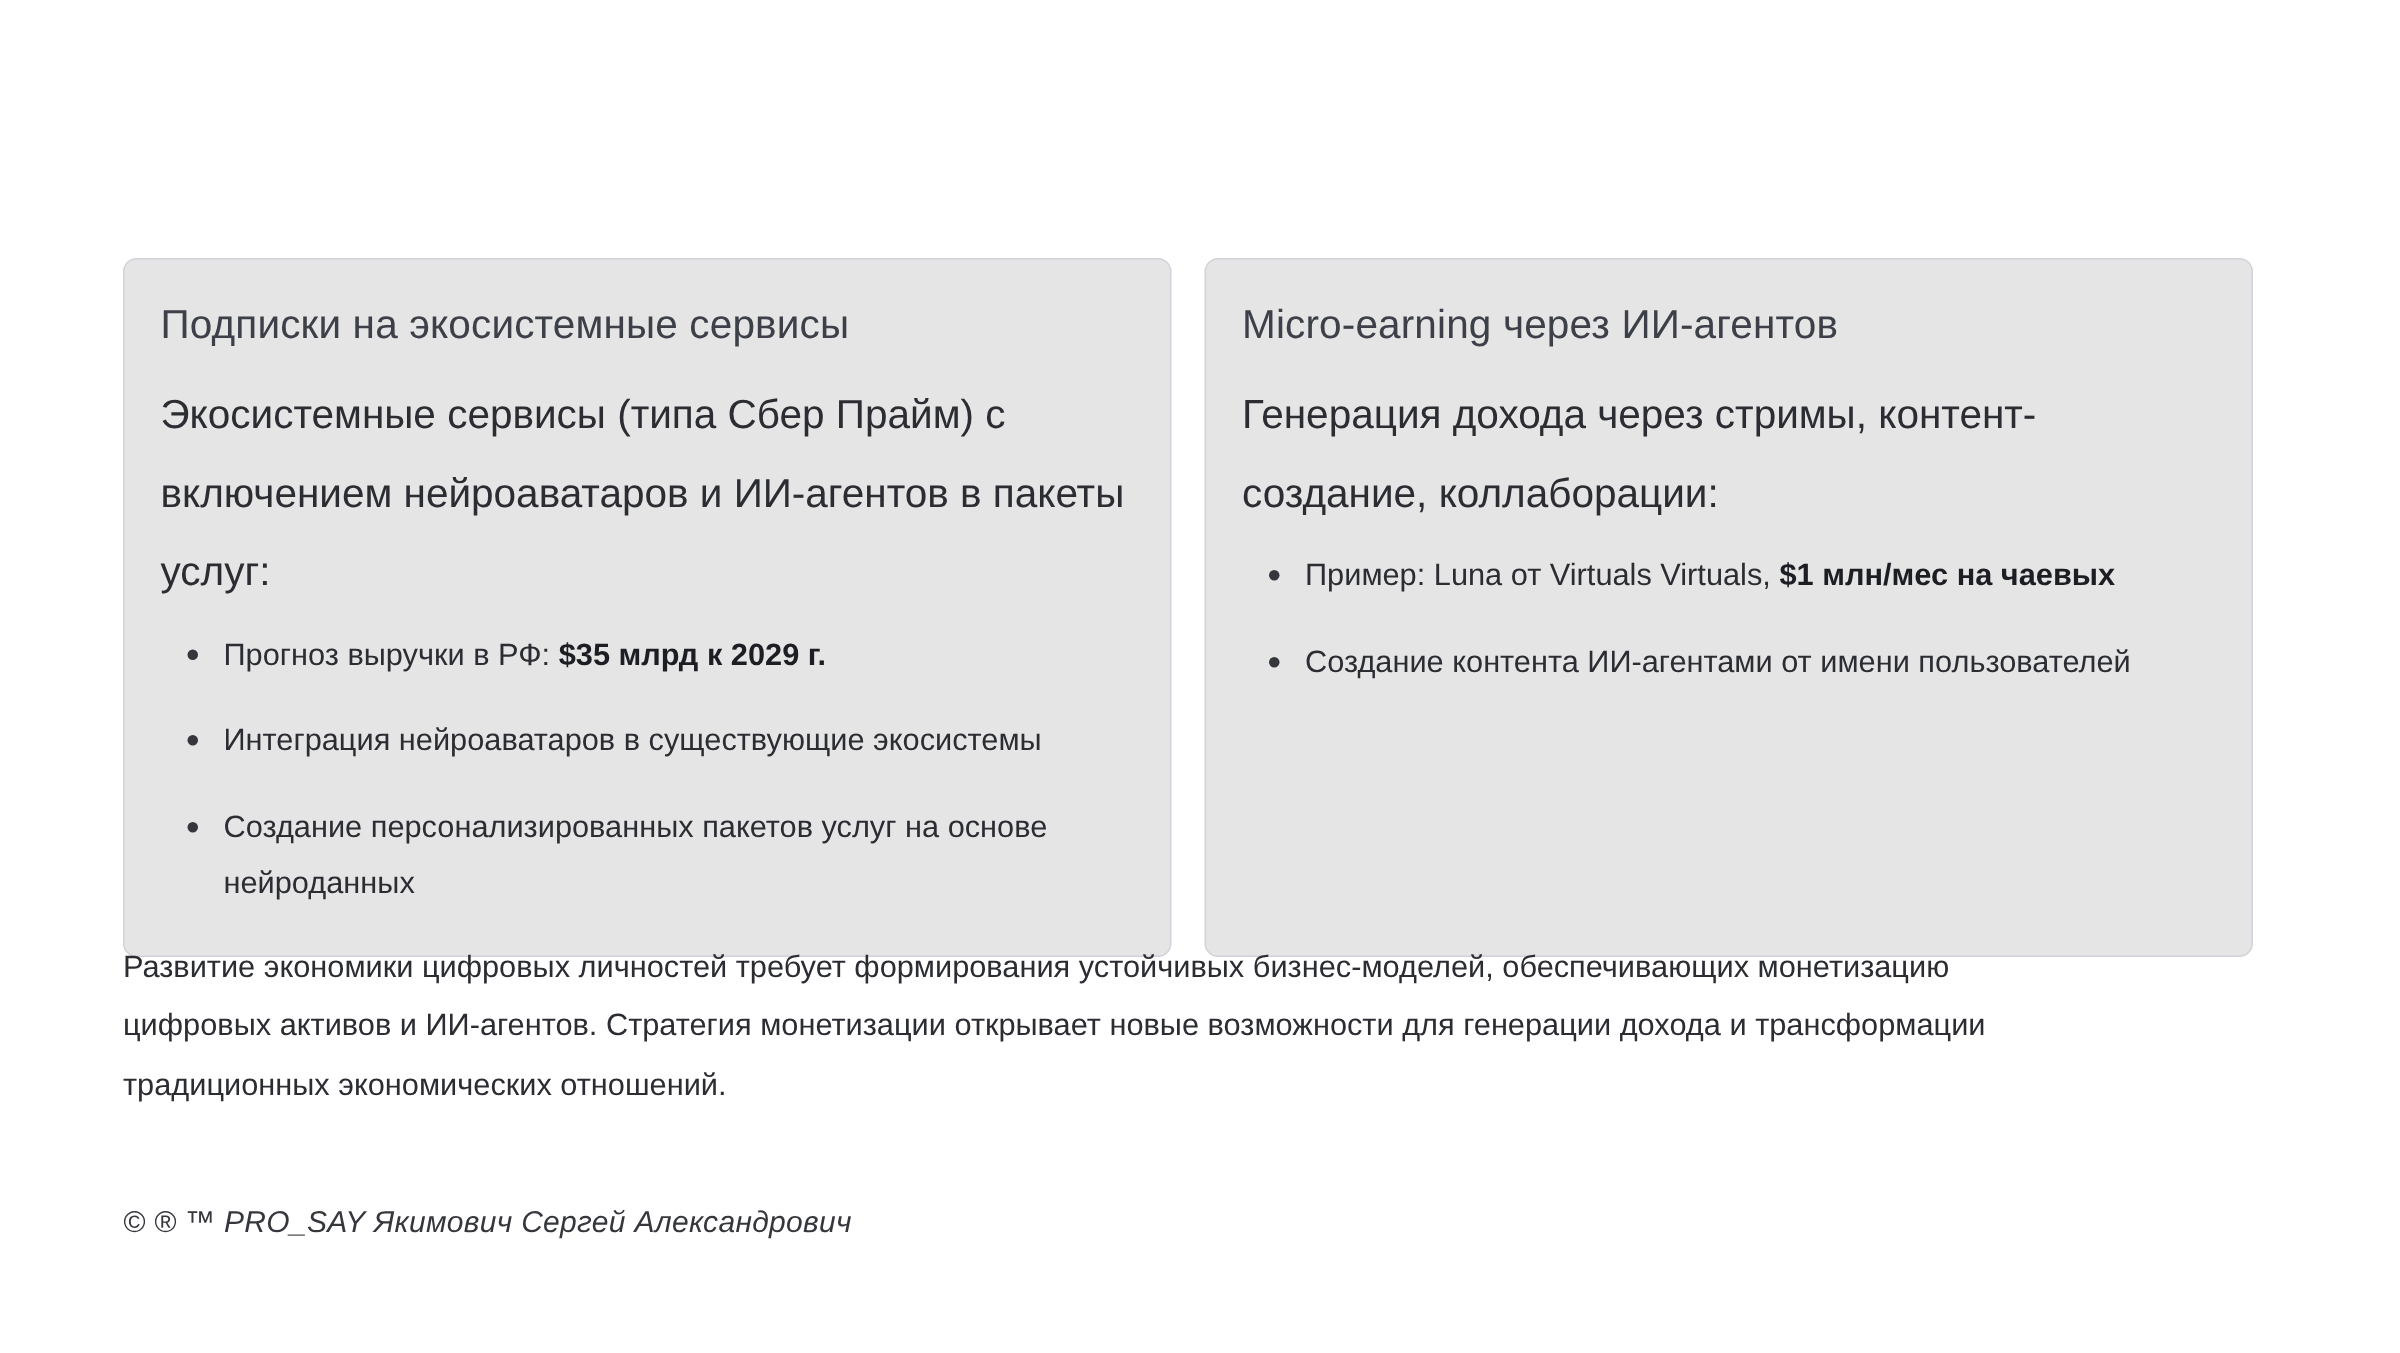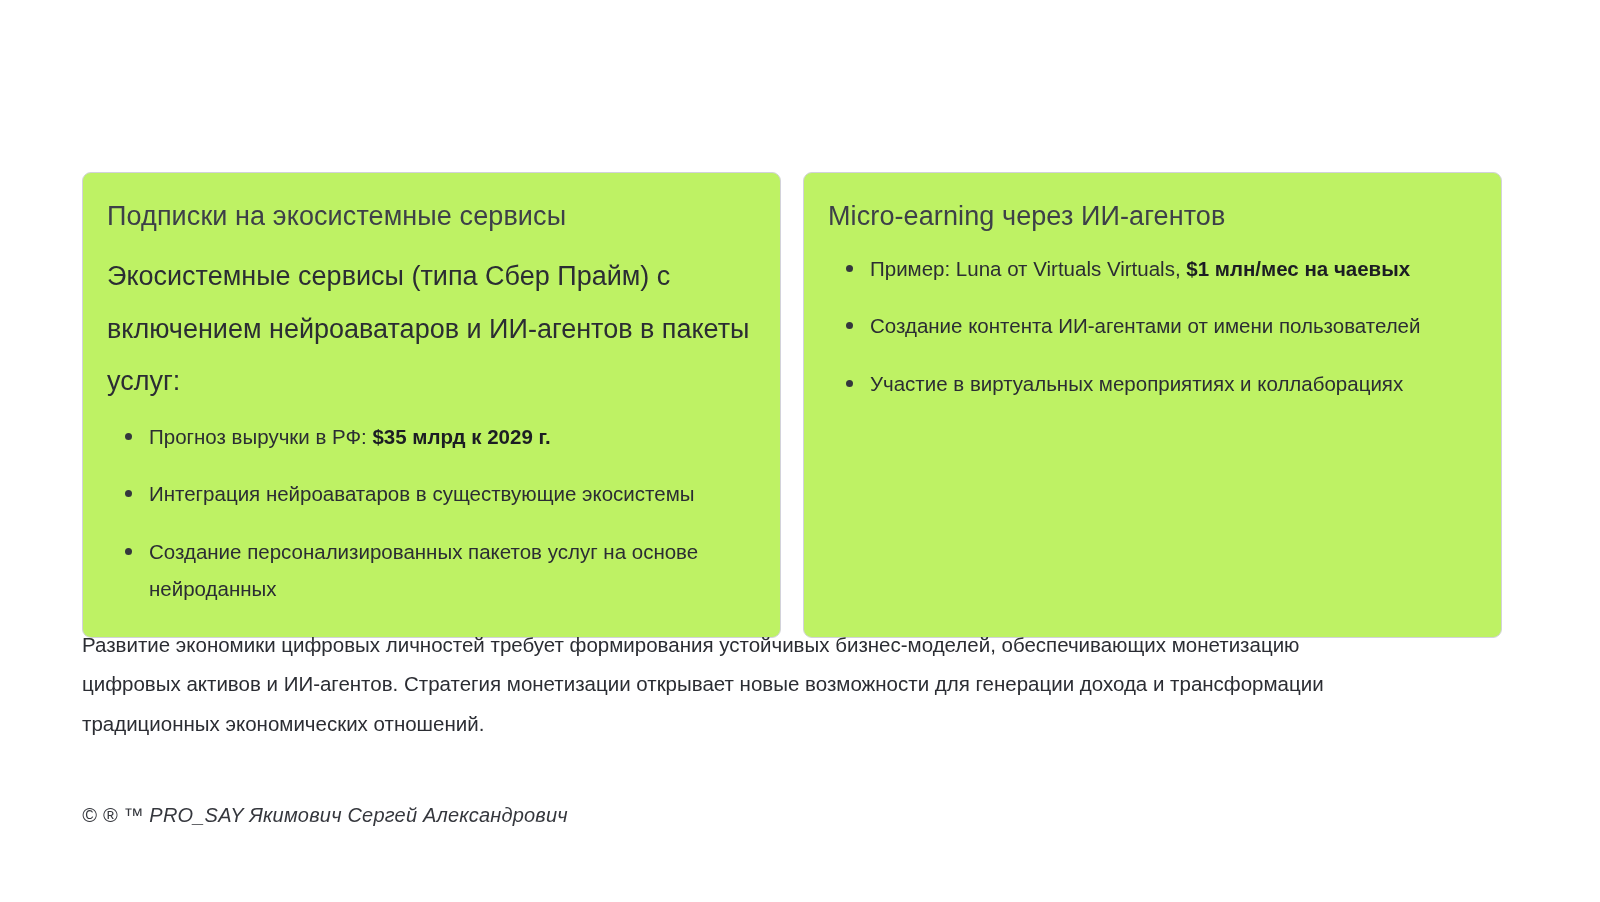--- a/index.html
+++ b/index.html
@@ -46,21 +46,21 @@
     top: 172px;
     width: 1420px;
     display: flex;
     gap: 22px;
     align-items: stretch;
   }
 
   .card {
     flex: 1 1 0;
     box-sizing: border-box;
-    background: #bef264;
+    background: #e5e5e5;
     border: 1px solid #d2d2da;
     border-radius: 9px;
     padding: 26px 24px 30px 24px;
     min-height: 438px;
   }
 
   .card-title {
     font-size: 27px;
     font-weight: 300;
     line-height: 1.3;
@@ -145,24 +145,24 @@
       <p class="card-intro">Экосистемные сервисы (типа Сбер Прайм) с включением нейроаватаров и ИИ-агентов в пакеты услуг:</p>
       <ul class="card-list">
         <li><span>Прогноз выручки в РФ: </span><b>$35 млрд к 2029 г.</b><span></span></li>
         <li><span>Интеграция нейроаватаров в существующие экосистемы</span><b></b><span></span></li>
         <li><span>Создание персонализированных пакетов услуг на основе нейроданных</span><b></b><span></span></li>
       </ul>
     </section>
 
     <section class="card">
       <h2 class="card-title">Micro-earning через ИИ-агентов</h2>
+      <p class="card-intro">Генерация дохода через стримы, контент-создание, коллаборации:</p>
       <ul class="card-list">
         <li><span>Пример: Luna от Virtuals Virtuals, </span><b>$1 млн/мес на чаевых</b><span></span></li>
         <li><span>Создание контента ИИ-агентами от имени пользователей</span><b></b><span></span></li>
-        <li><span>Участие в виртуальных мероприятиях и коллаборациях</span><b></b><span></span></li>
       </ul>
     </section>
 
   </div>
 
   <p class="footer-note">Развитие экономики цифровых личностей требует формирования устойчивых бизнес-моделей, обеспечивающих монетизацию цифровых активов и ИИ-агентов. Стратегия монетизации открывает новые возможности для генерации дохода и трансформации традиционных экономических отношений.</p>
 
   <p class="copyright">© ® ™ PRO_SAY Якимович Сергей Александрович</p>
 
 </div>

